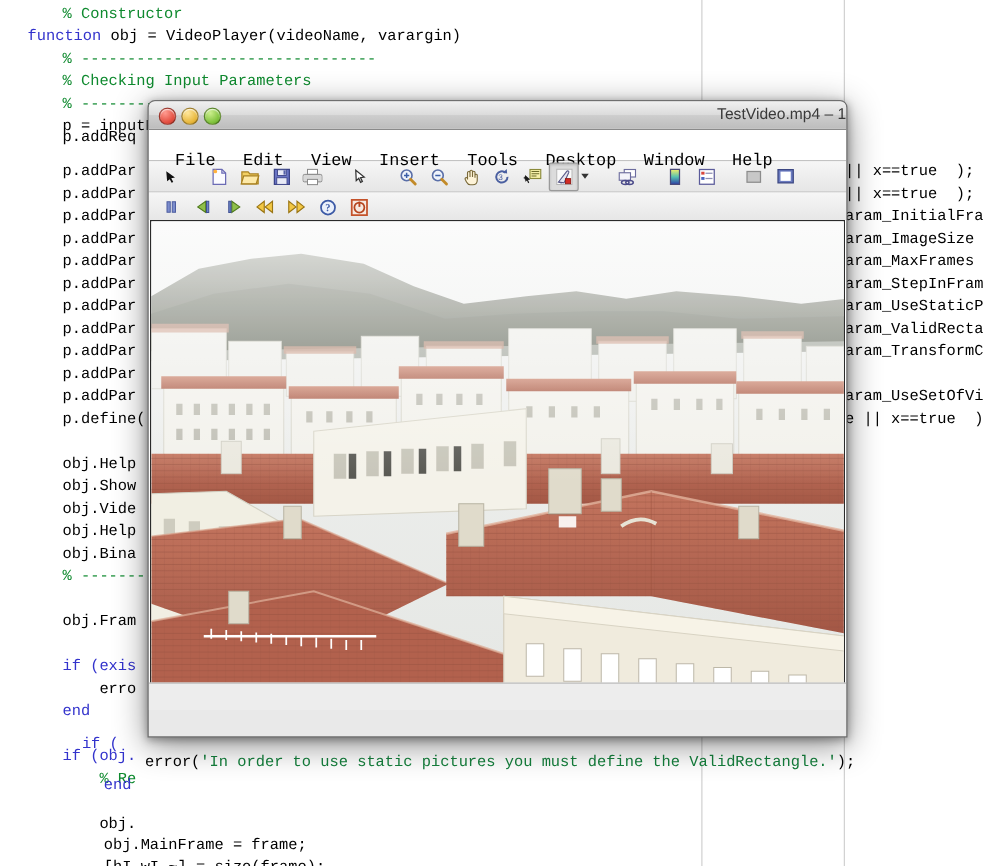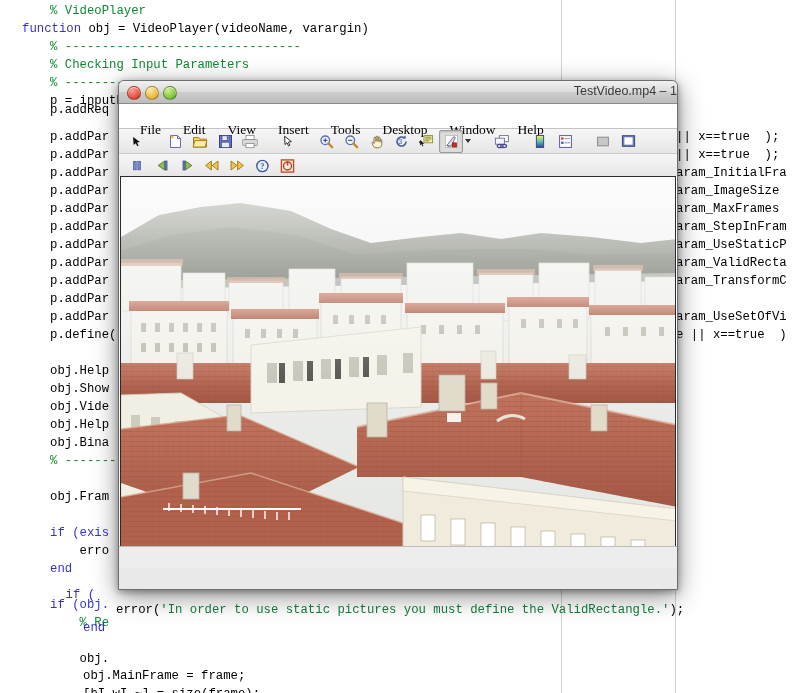--- a/index.html
+++ b/index.html
@@ -70,21 +70,21 @@
     font-family:"Liberation Sans",sans-serif;
   }
 
   
   #menubar{
     height:24px;background:#ffffff;border-bottom:1px solid #c3c3c3;
     display:flex;align-items:center;padding-left:10px;
   }
   .menu-item{
     font-size:13.5px;color:#000;padding:16px 11px;
-    font-family:Liberation Serif, serif;line-height:24px;margin-top:27px;
+    font-family:Liberation Mono, monospace;line-height:24px;margin-top:27px;
   }
 
   
   .toolbar{
     background:linear-gradient(to bottom,#f6f6f6,#e6e6e6);
     border-bottom:1px solid #c9c9c9;
     display:flex;align-items:center;
   }
   #toolbar1{height:24px;padding-left:6px;}
   #toolbar2{height:23px;padding-left:6px;}
@@ -122,21 +122,21 @@
   }
 </style>
 </head>
 <body>
 
 <div id="editor">
   <div id="col-rule"></div>
   <div id="col-rule2"></div>
 
   
-  <div class="codeline" style="left:50px;top:2px"><span class="c-com">% VideoPlayer</span></div>
+  <div class="codeline" style="left:50px;top:2px"><span class="c-com">% Constructor</span></div>
   <div class="codeline" style="left:22px;top:20px"><span class="c-kw">function</span><span class="c-txt"> obj = VideoPlayer(videoName, varargin)</span></div>
   <div class="codeline" style="left:50px;top:38px"><span class="c-com">% --------------------------------</span></div>
   <div class="codeline" style="left:50px;top:56px"><span class="c-com">% Checking Input Parameters</span></div>
   <div class="codeline" style="left:50px;top:74px"><span class="c-com">% --------------------------------</span></div>
   <div class="codeline" style="left:50px;top:92px"><span class="c-txt">p = inputParser;</span><span class="c-com">    % Create instance of inputParser class.</span></div>
 
   
   <div class="codeline" style="left:50px;top:101px"><span class="c-txt">p.addReq</span></div>
   <div class="codeline" style="left:50px;top:128px"><span class="c-txt">p.addPar</span></div>
   <div class="codeline" style="left:50px;top:146px"><span class="c-txt">p.addPar</span></div>

